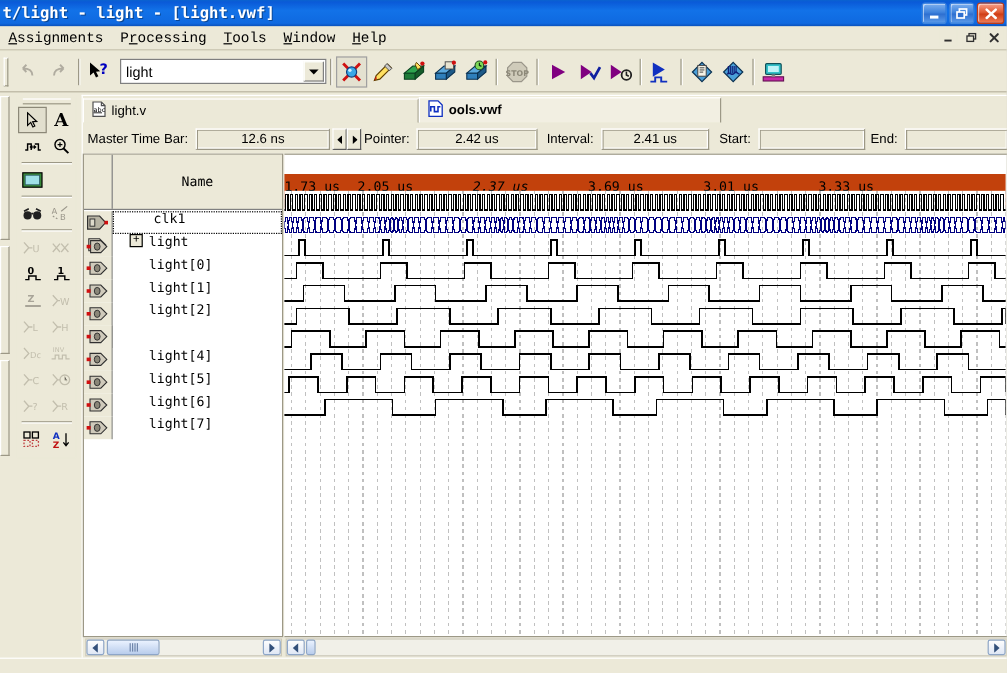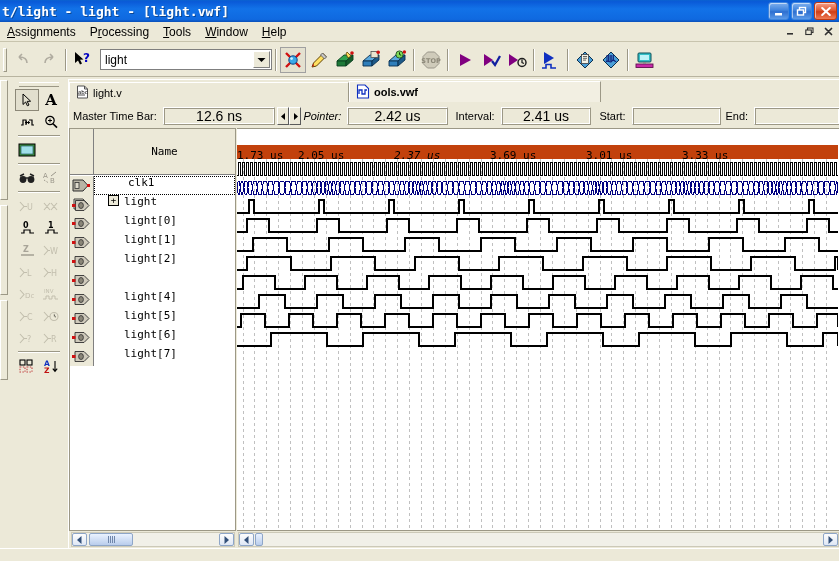--- a/index.html
+++ b/index.html
@@ -41,21 +41,21 @@
   }
   .wb svg { display:block; }
 
   
   .menubar {
     position: absolute; left: 0; top: 22px; width: 839px; height: 20px;
     background: #ece9d8; display: flex; align-items: center;
     border-bottom: 1px solid #c8c4ae;
   }
   .menu-item {
-    font-family: Liberation Sans, sans-serif;
+    font-family: Liberation Mono, monospace;
     font-size: 12px; color: #000; padding: 2px 7px; white-space: nowrap;
   }
   .menu-item u { text-decoration: underline; }
   .mdi-btns { position: absolute; right: 3px; top: 2px; display: flex; gap: 3px; }
   .mdib {
     width: 16px; height: 15px; background: #ece9d8;
     border: 1px solid #ece9d8;
     display: flex; align-items: center; justify-content: center;
     color: #303030; font-size: 9px;
   }
@@ -139,21 +139,21 @@
   .ctrlrow {
     position: absolute; left: 0; top: 24px; width: 771px; height: 24px;
     display: flex; align-items: center; font-size: 11px;
   }
   .lbl { color: #000; margin: 0 6px 0 4px; white-space: nowrap; }
   .ro-field {
     height: 18px; background: #ece9d8;
     border: 1px solid #fff; border-right-color: #9c9886; border-bottom-color: #9c9886;
     box-shadow: inset 1px 1px 0 #9c9886, inset -1px -1px 0 #fff;
     display: flex; align-items: center; justify-content: center;
-    font-size: 14px; color: #000;
+    font-size: 11px; color: #000;
   }
   .spin { display: flex; margin-left: 2px; }
   .spin div {
     width: 12px; height: 18px; background: #ece9d8;
     border: 1px solid #fff; border-right-color: #5a5a5a; border-bottom-color: #5a5a5a;
     display: flex; align-items: center; justify-content: center; font-size: 7px;
   }
 
   
   .wavepanel {
@@ -665,21 +665,21 @@
           <svg width="5" height="7" viewBox="0 0 5 7">
               <path d="M4 0 L0 3.5 L4 7 Z" fill="#000"></path>
             </svg>
         </div>
         <div>
           <svg width="5" height="7" viewBox="0 0 5 7">
               <path d="M1 0 L5 3.5 L1 7 Z" fill="#000"></path>
             </svg>
         </div>
       </span>
-      <span class="lbl" style="margin-left:2px;font-style:italic;">Pointer:</span>
+      <span class="lbl" style="margin-left:2px;">Pointer:</span>
       <span class="ro-field" style="width:105px;">2.42 us</span>
       <span class="lbl" style="margin-left:8px;">Interval:</span>
       <span class="ro-field" style="width:95px;">2.41 us</span>
       <span class="lbl" style="margin-left:8px;">Start:</span>
       <span class="ro-field" style="width:94px;"></span>
       <span class="lbl" style="">End:</span>
       <span class="ro-field" style="width:90px;"></span>
     </div>
 
     <div class="wavepanel">

